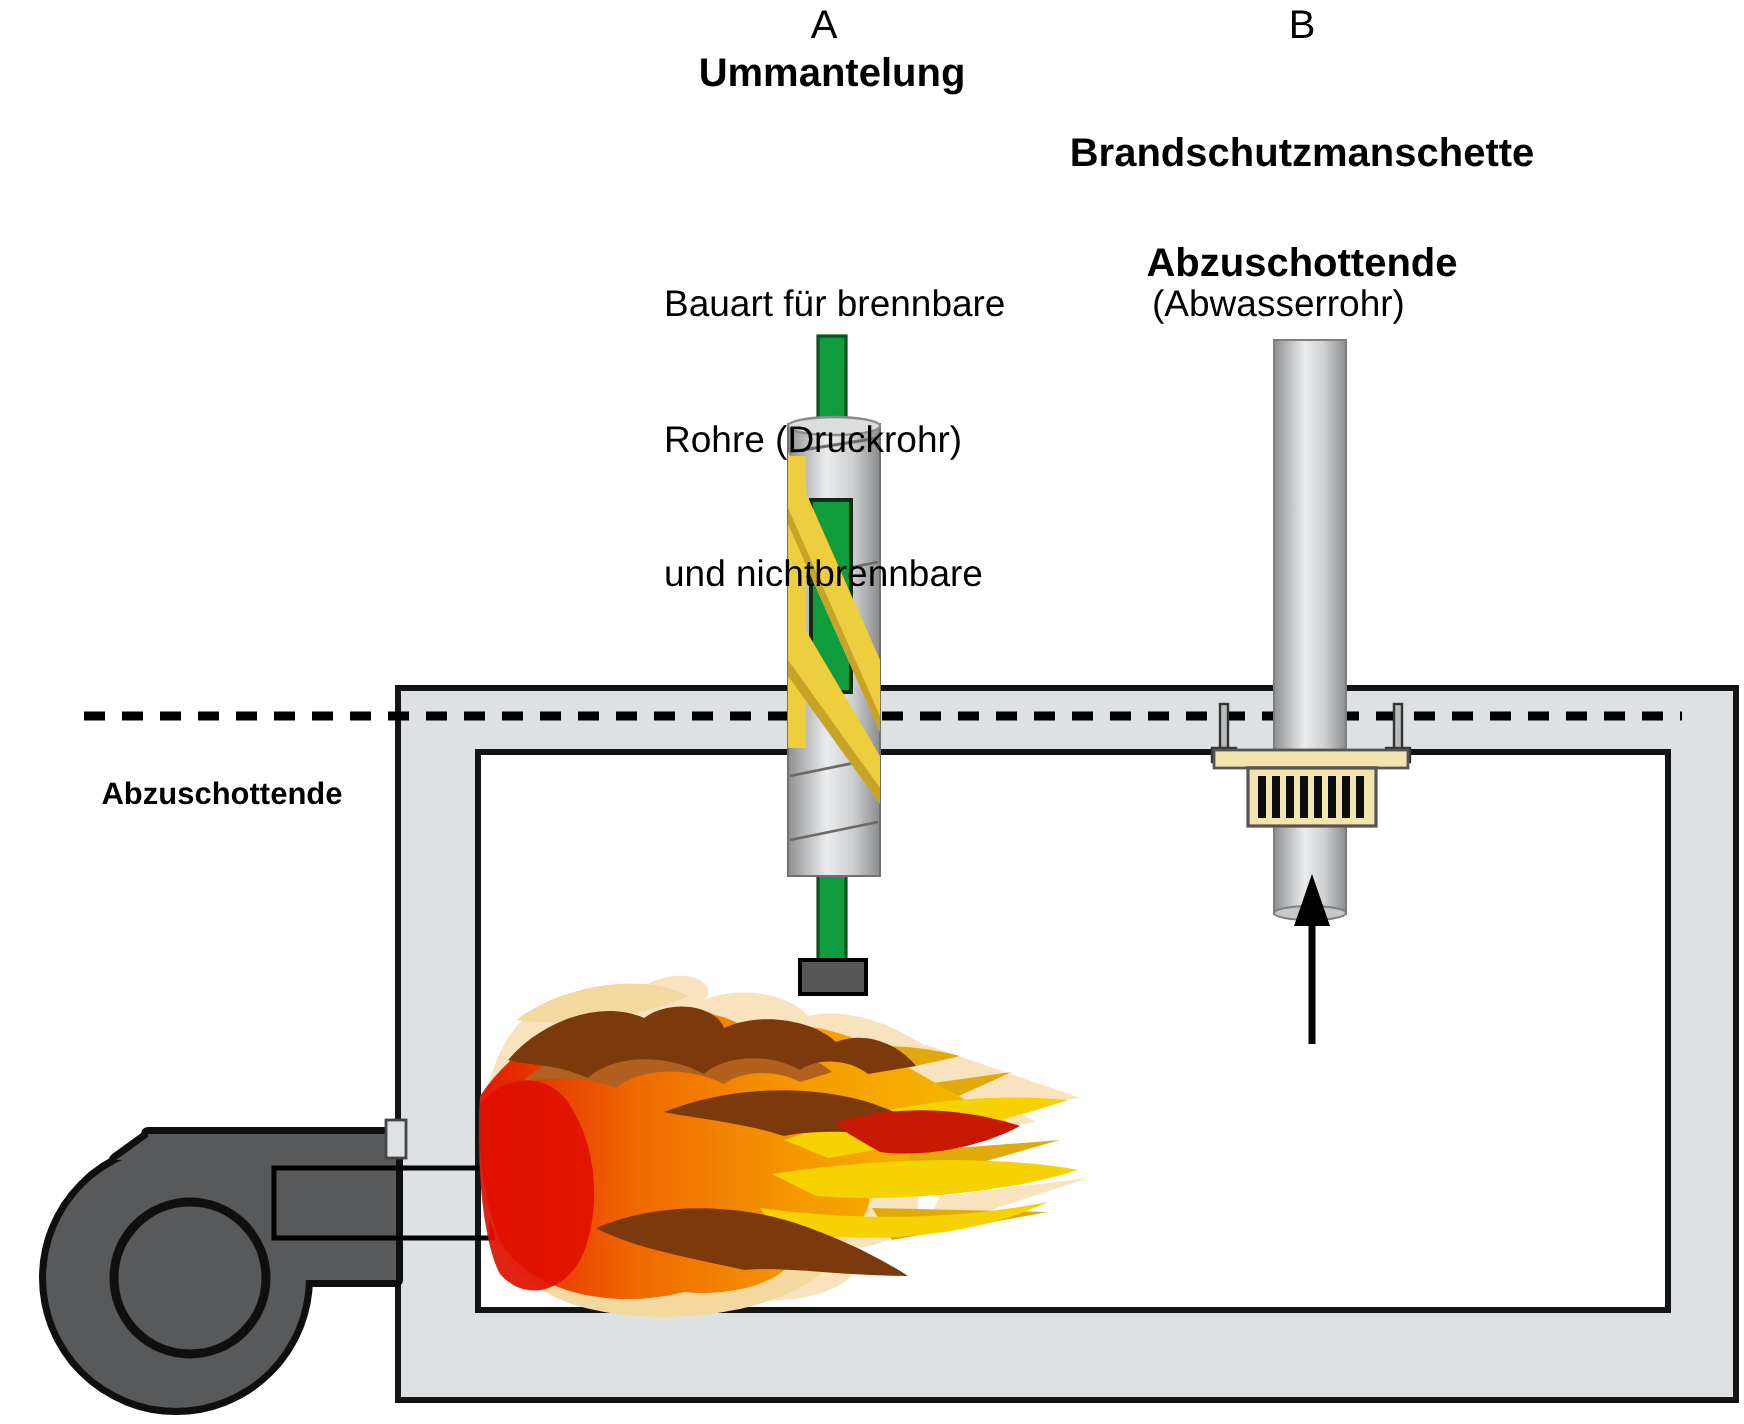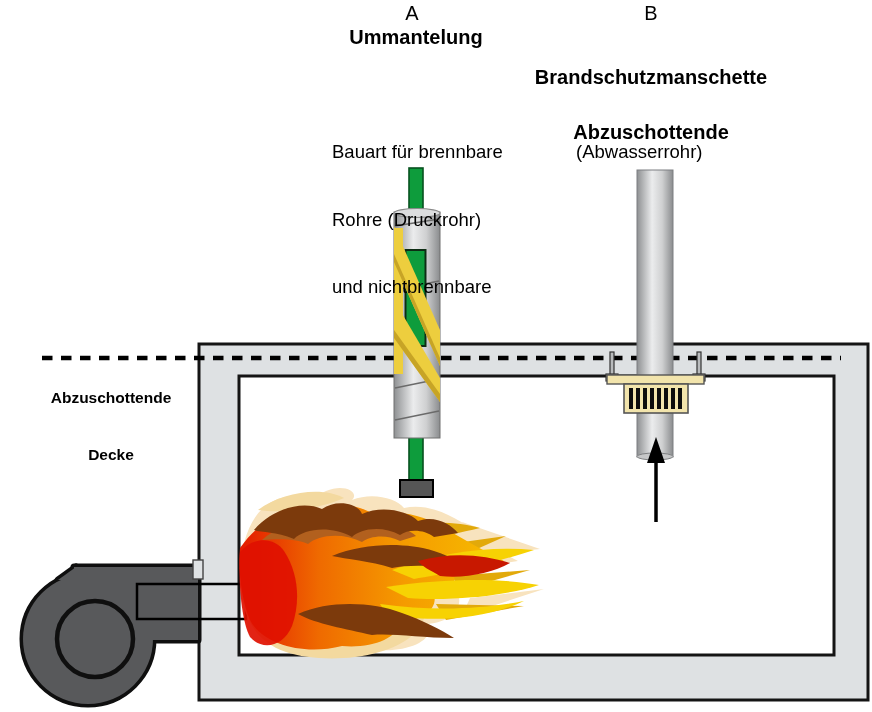--- a/index.html
+++ b/index.html
@@ -155,17 +155,16 @@
     <div>Rohre (Druckrohr)</div>
     <div>und nichtbrennbare</div>
   </div>
 
   <div class="lbl desc" style="left:576px;top:96px;">
     <div>(Abwasserrohr)</div>
   </div>
 
   <div class="lbl ceiling-lbl center" style="left:26px;top:350px;width:170px;">
     <div>Abzuschottende</div>
-    <div>Decke</div>
   </div>
 
 
 </div>
 
 </body></html>

